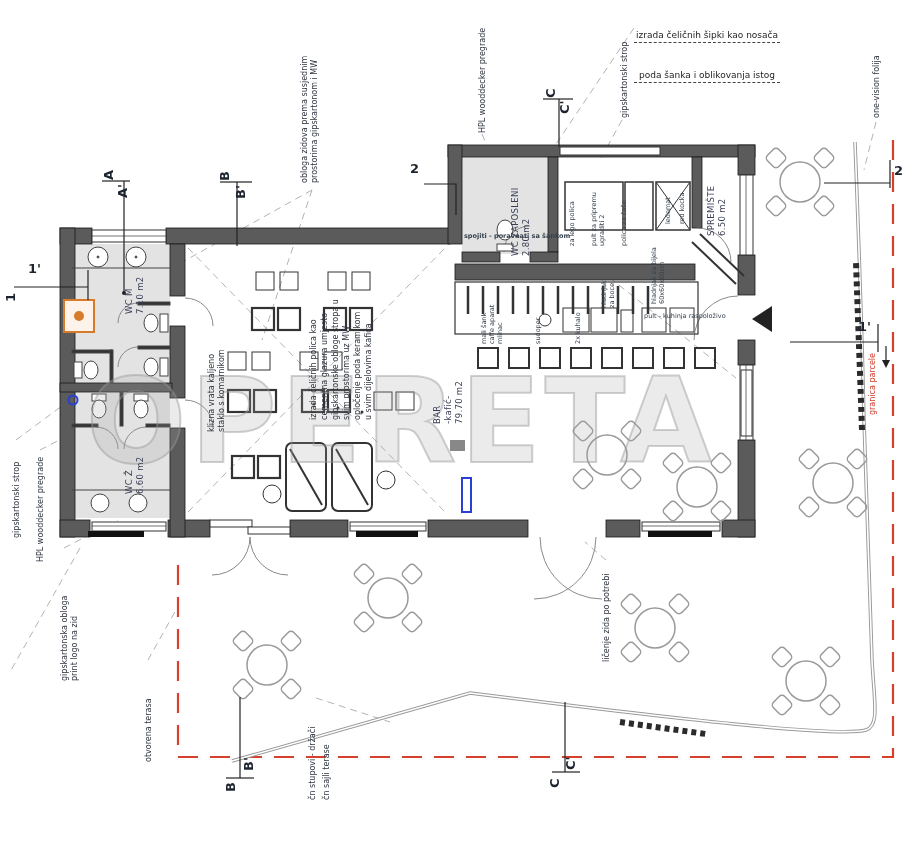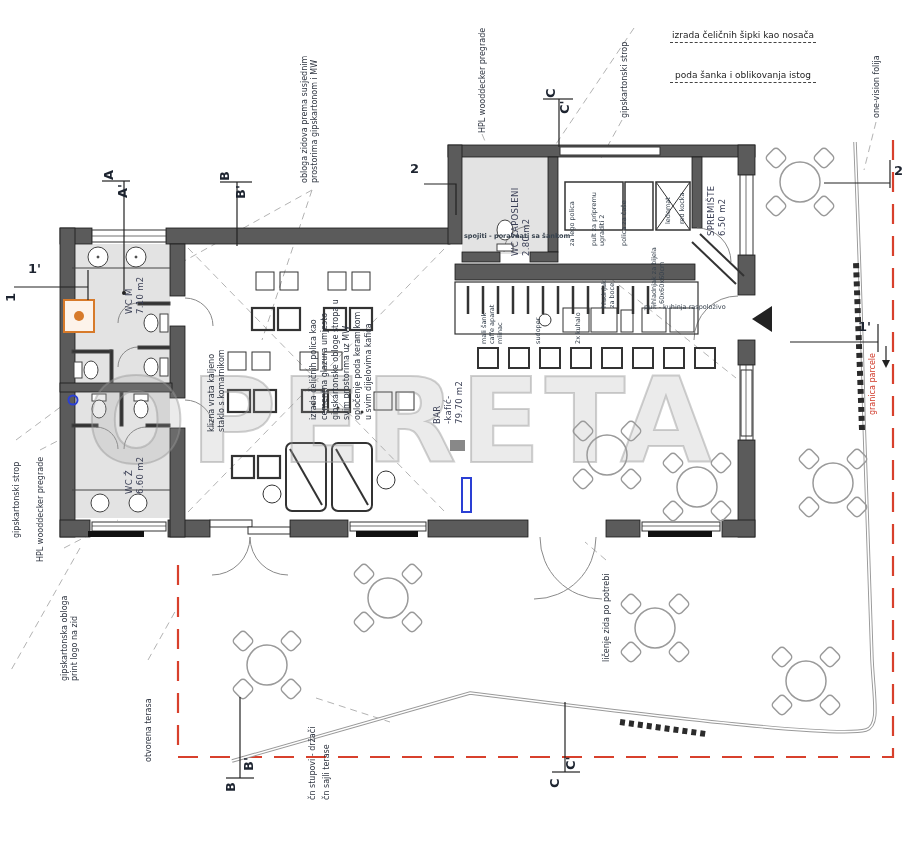--- a/index.html
+++ b/index.html
@@ -6,21 +6,21 @@
   #plan{position:relative;width:920px;height:842px;background:#ffffff;overflow:hidden;
         font-family:"DejaVu Sans",sans-serif;}
   #plan svg{position:absolute;left:0;top:0;}
   .lbl{position:absolute;font-size:8px;line-height:10px;color:#2e3440;white-space:pre;}
   .vt{transform-origin:0 0;transform:rotate(-90deg);}
   .tiny{font-size:6.5px;line-height:8px;color:#37424e;}
   .room{font-size:8.5px;line-height:11px;color:#3a3f55;letter-spacing:.3px;}
   .mark{font-size:13px;font-weight:bold;color:#1d2430;}
   .red{color:#d03a2a;}
   .note{font-size:9px;line-height:13px;color:#1d1d1d;text-align:center;}
-  .note div{border-bottom:1px dashed #444;padding:0 2px;margin-left:36px;}
+  .note div{border-bottom:1px dashed #444;padding:0 2px;}
   .wm{position:absolute;left:86px;top:352px;font-size:118px;font-weight:bold;letter-spacing:4px;
       color:rgba(165,165,165,0.22);-webkit-text-stroke:2px rgba(150,150,150,0.45);
       pointer-events:none;white-space:nowrap;}
 </style>
 </head>
 <body>
 
 <div id="plan">
 
 <svg width="920" height="842" viewBox="0 0 920 842">
@@ -390,21 +390,21 @@
 <div class="lbl vt tiny" style="left:678px;top:224px;">red kocka</div>
 <div class="lbl vt tiny" style="left:480px;top:344px;">mali šank
 caffe aparat
 mlinac</div>
 <div class="lbl vt tiny" style="left:534px;top:344px;">sudoper</div>
 <div class="lbl vt tiny" style="left:574px;top:344px;">2x kuhalo</div>
 <div class="lbl vt tiny" style="left:600px;top:308px;">hladnjak
 za boce</div>
 <div class="lbl vt tiny" style="left:650px;top:304px;">hladnjak za bijela
 60x60x60cm</div>
-<div class="lbl tiny" style="left:604px;top:303px;padding-left:40px;">pult - kuhinja raspoloživo</div>
+<div class="lbl tiny" style="left:604px;top:312px;padding-left:40px;">pult - kuhinja raspoloživo</div>
 <div class="lbl tiny" style="left:464px;top:232px;font-weight:bold;">spojiti - poravnati sa šankom</div>
 
 <div class="lbl vt mark" style="left:104px;top:180px;">A</div>
 <div class="lbl vt mark" style="left:118px;top:198px;">A'</div>
 <div class="lbl vt mark" style="left:220px;top:181px;">B</div>
 <div class="lbl vt mark" style="left:236px;top:199px;">B'</div>
 <div class="lbl vt mark" style="left:546px;top:98px;">C</div>
 <div class="lbl vt mark" style="left:560px;top:114px;">C'</div>
 <div class="lbl vt mark" style="left:226px;top:792px;">B</div>
 <div class="lbl vt mark" style="left:244px;top:771px;">B'</div>

